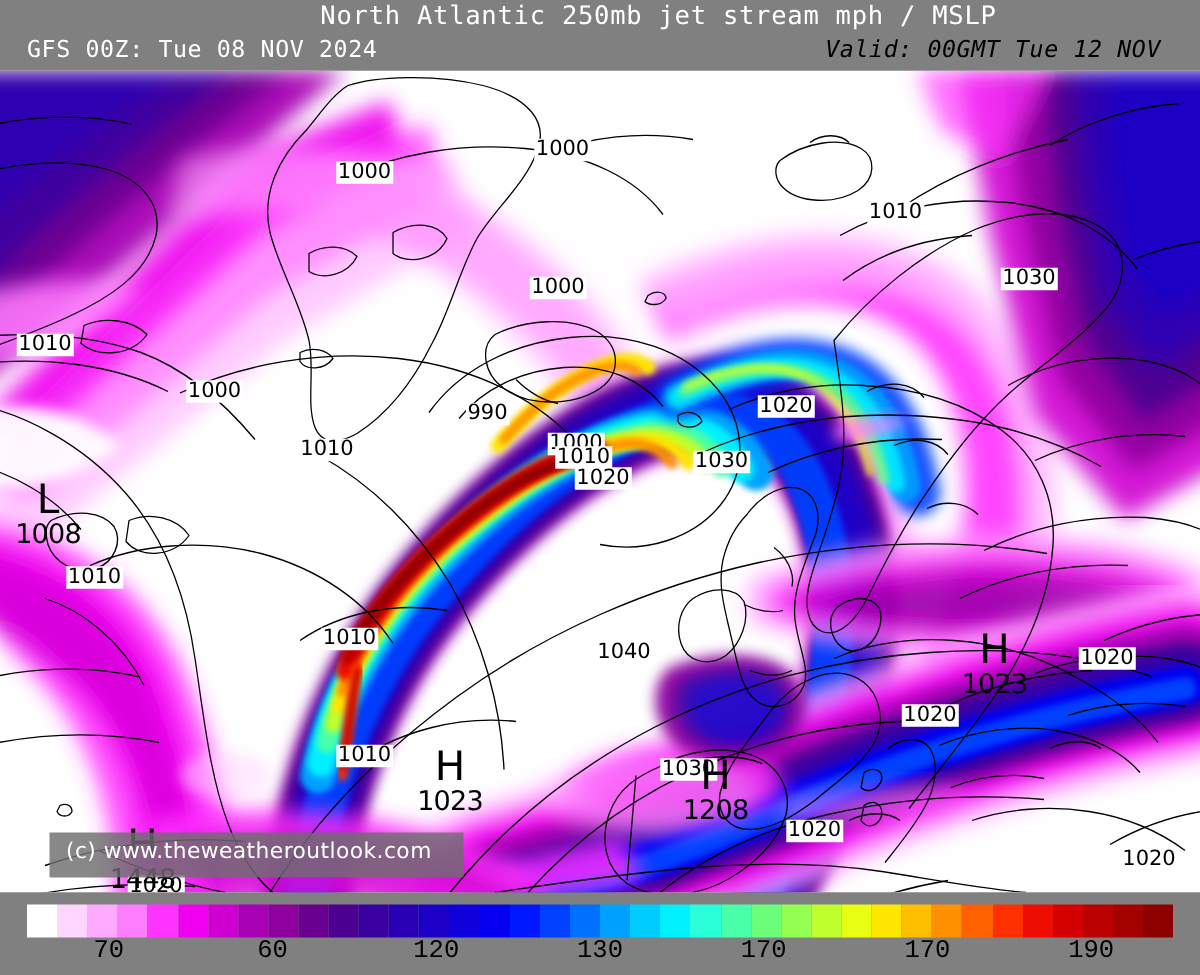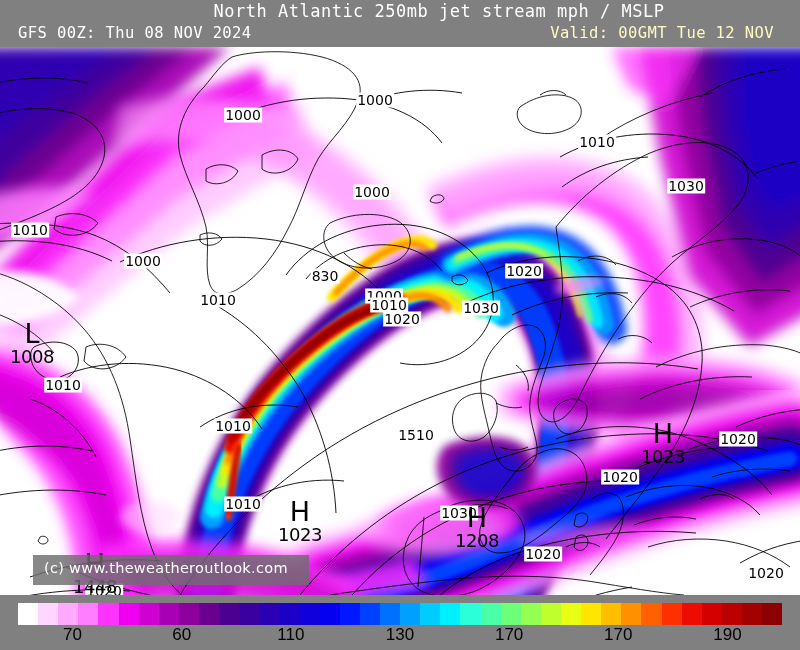--- a/index.html
+++ b/index.html
@@ -5,21 +5,21 @@
   html,body{margin:0;padding:0;background:#808080;}
   body{width:800px;height:650px;overflow:hidden;
        font-family:"DejaVu Sans Mono","Liberation Mono",monospace;}
   #app{position:relative;width:800px;height:650px;background:#808080;}
 
   
   .header{position:absolute;left:0;top:0;width:800px;height:47px;background:#808080;z-index:40;}
   .hdr-title{position:absolute;left:0;top:1px;width:800px;text-align:center;
              font-size:17px;color:#ffffff;letter-spacing:.5px;padding-left:39px;}
   .hdr-left{position:absolute;left:18px;top:24px;font-size:15.5px;color:#ffffff;letter-spacing:.4px;}
-  .hdr-right{position:absolute;right:26px;top:24px;font-size:15.5px;color:#fef9c3;letter-spacing:.4px;}
+  .hdr-right{position:absolute;right:26px;top:24px;font-size:15.5px;color:#000000;letter-spacing:.4px;font-style:italic;}
 
   
   .map{position:absolute;left:0;top:47px;width:800px;height:548px;background:#ffffff;overflow:hidden;}
   .map svg{display:block;}
 
   
   .pmark{position:absolute;z-index:25;color:#000;text-align:center;
          font-family:"DejaVu Sans","Liberation Sans",sans-serif;}
   .pmark .glyph{font-size:27px;line-height:24px;font-weight:400;}
   .pmark .val{font-size:18px;line-height:22px;letter-spacing:-.5px;}
@@ -30,21 +30,21 @@
   .wm span{position:absolute;left:11px;top:5px;font-size:14.5px;color:#ffffff;
            letter-spacing:.3px;font-family:"DejaVu Sans","Liberation Sans",sans-serif;}
 
   
   .cbar-wrap{position:absolute;left:0;top:595px;width:800px;height:55px;background:#808080;z-index:45;}
   .cbar{position:absolute;left:18px;top:8px;height:22px;width:764px;display:flex;
         border:0;}
   .cbar i{flex:1 1 auto;height:22px;display:block;}
   .cticks{position:absolute;left:0;top:30px;width:800px;height:25px;}
   .ctick{position:absolute;top:0;font-size:17px;color:#000;transform:translateX(-50%);
-         font-family:Liberation Sans, sans-serif;text-align:center;}
+         font-family:Liberation Mono, monospace;text-align:center;}
 
   
   .clab{font-family:"DejaVu Sans","Liberation Sans",sans-serif;}
 </style>
 </head>
 <body>
 
 <div id="app">
 
   <div class="map">
@@ -500,25 +500,25 @@
         <div style="position: absolute; left: 30px; top: 183px; transform: translate(-50%, -50%); font-size: 14px; color: rgb(0, 0, 0); background: rgb(255, 255, 255); padding: 0px 1px; line-height: 15px; font-family: &quot;DejaVu Sans&quot;, &quot;Liberation Sans&quot;, sans-serif;">1010</div>
         <div style="position: absolute; left: 143px; top: 214px; transform: translate(-50%, -50%); font-size: 14px; color: rgb(0, 0, 0); background: rgb(255, 255, 255); padding: 0px 1px; line-height: 15px; font-family: &quot;DejaVu Sans&quot;, &quot;Liberation Sans&quot;, sans-serif;">1000</div>
         <div style="position: absolute; left: 218px; top: 253px; transform: translate(-50%, -50%); font-size: 14px; color: rgb(0, 0, 0); background: rgb(255, 255, 255); padding: 0px 1px; line-height: 15px; font-family: &quot;DejaVu Sans&quot;, &quot;Liberation Sans&quot;, sans-serif;">1010</div>
         <div style="position: absolute; left: 63px; top: 338px; transform: translate(-50%, -50%); font-size: 14px; color: rgb(0, 0, 0); background: rgb(255, 255, 255); padding: 0px 1px; line-height: 15px; font-family: &quot;DejaVu Sans&quot;, &quot;Liberation Sans&quot;, sans-serif;">1010</div>
         <div style="position: absolute; left: 233px; top: 379px; transform: translate(-50%, -50%); font-size: 14px; color: rgb(0, 0, 0); background: rgb(255, 255, 255); padding: 0px 1px; line-height: 15px; font-family: &quot;DejaVu Sans&quot;, &quot;Liberation Sans&quot;, sans-serif;">1010</div>
         <div style="position: absolute; left: 243px; top: 457px; transform: translate(-50%, -50%); font-size: 14px; color: rgb(0, 0, 0); background: rgb(255, 255, 255); padding: 0px 1px; line-height: 15px; font-family: &quot;DejaVu Sans&quot;, &quot;Liberation Sans&quot;, sans-serif;">1010</div>
         <div style="position: absolute; left: 104px; top: 544px; transform: translate(-50%, -50%); font-size: 14px; color: rgb(0, 0, 0); background: rgb(255, 255, 255); padding: 0px 1px; line-height: 15px; font-family: &quot;DejaVu Sans&quot;, &quot;Liberation Sans&quot;, sans-serif;">1020</div>
         <div style="position: absolute; left: 243px; top: 68px; transform: translate(-50%, -50%); font-size: 14px; color: rgb(0, 0, 0); background: rgb(255, 255, 255); padding: 0px 1px; line-height: 15px; font-family: &quot;DejaVu Sans&quot;, &quot;Liberation Sans&quot;, sans-serif;">1000</div>
         <div style="position: absolute; left: 375px; top: 53px; transform: translate(-50%, -50%); font-size: 14px; color: rgb(0, 0, 0); background: rgb(255, 255, 255); padding: 0px 1px; line-height: 15px; font-family: &quot;DejaVu Sans&quot;, &quot;Liberation Sans&quot;, sans-serif;">1000</div>
         <div style="position: absolute; left: 372px; top: 145px; transform: translate(-50%, -50%); font-size: 14px; color: rgb(0, 0, 0); background: rgb(255, 255, 255); padding: 0px 1px; line-height: 15px; font-family: &quot;DejaVu Sans&quot;, &quot;Liberation Sans&quot;, sans-serif;">1000</div>
-        <div style="position: absolute; left: 325px; top: 229px; transform: translate(-50%, -50%); font-size: 14px; color: rgb(0, 0, 0); background: rgb(255, 255, 255); padding: 0px 1px; line-height: 15px; font-family: &quot;DejaVu Sans&quot;, &quot;Liberation Sans&quot;, sans-serif;">830</div>
+        <div style="position: absolute; left: 325px; top: 229px; transform: translate(-50%, -50%); font-size: 14px; color: rgb(0, 0, 0); background: rgb(255, 255, 255); padding: 0px 1px; line-height: 15px; font-family: &quot;DejaVu Sans&quot;, &quot;Liberation Sans&quot;, sans-serif;">990</div>
         <div style="position: absolute; left: 384px; top: 249px; transform: translate(-50%, -50%); font-size: 14px; color: rgb(0, 0, 0); background: rgb(255, 255, 255); padding: 0px 1px; line-height: 15px; font-family: &quot;DejaVu Sans&quot;, &quot;Liberation Sans&quot;, sans-serif;">1000</div>
         <div style="position: absolute; left: 389px; top: 258px; transform: translate(-50%, -50%); font-size: 14px; color: rgb(0, 0, 0); background: rgb(255, 255, 255); padding: 0px 1px; line-height: 15px; font-family: &quot;DejaVu Sans&quot;, &quot;Liberation Sans&quot;, sans-serif;">1010</div>
         <div style="position: absolute; left: 402px; top: 272px; transform: translate(-50%, -50%); font-size: 14px; color: rgb(0, 0, 0); background: rgb(255, 255, 255); padding: 0px 1px; line-height: 15px; font-family: &quot;DejaVu Sans&quot;, &quot;Liberation Sans&quot;, sans-serif;">1020</div>
-        <div style="position: absolute; left: 416px; top: 388px; transform: translate(-50%, -50%); font-size: 14px; color: rgb(0, 0, 0); background: rgb(255, 255, 255); padding: 0px 1px; line-height: 15px; font-family: &quot;DejaVu Sans&quot;, &quot;Liberation Sans&quot;, sans-serif;">1510</div>
+        <div style="position: absolute; left: 416px; top: 388px; transform: translate(-50%, -50%); font-size: 14px; color: rgb(0, 0, 0); background: rgb(255, 255, 255); padding: 0px 1px; line-height: 15px; font-family: &quot;DejaVu Sans&quot;, &quot;Liberation Sans&quot;, sans-serif;">1040</div>
         <div style="position: absolute; left: 459px; top: 466px; transform: translate(-50%, -50%); font-size: 14px; color: rgb(0, 0, 0); background: rgb(255, 255, 255); padding: 0px 1px; line-height: 15px; font-family: &quot;DejaVu Sans&quot;, &quot;Liberation Sans&quot;, sans-serif;">1030</div>
         <div style="position: absolute; left: 543px; top: 507px; transform: translate(-50%, -50%); font-size: 14px; color: rgb(0, 0, 0); background: rgb(255, 255, 255); padding: 0px 1px; line-height: 15px; font-family: &quot;DejaVu Sans&quot;, &quot;Liberation Sans&quot;, sans-serif;">1020</div>
         <div style="position: absolute; left: 597px; top: 95px; transform: translate(-50%, -50%); font-size: 14px; color: rgb(0, 0, 0); background: rgb(255, 255, 255); padding: 0px 1px; line-height: 15px; font-family: &quot;DejaVu Sans&quot;, &quot;Liberation Sans&quot;, sans-serif;">1010</div>
         <div style="position: absolute; left: 686px; top: 139px; transform: translate(-50%, -50%); font-size: 14px; color: rgb(0, 0, 0); background: rgb(255, 255, 255); padding: 0px 1px; line-height: 15px; font-family: &quot;DejaVu Sans&quot;, &quot;Liberation Sans&quot;, sans-serif;">1030</div>
         <div style="position: absolute; left: 524px; top: 224px; transform: translate(-50%, -50%); font-size: 14px; color: rgb(0, 0, 0); background: rgb(255, 255, 255); padding: 0px 1px; line-height: 15px; font-family: &quot;DejaVu Sans&quot;, &quot;Liberation Sans&quot;, sans-serif;">1020</div>
         <div style="position: absolute; left: 481px; top: 261px; transform: translate(-50%, -50%); font-size: 14px; color: rgb(0, 0, 0); background: rgb(255, 255, 255); padding: 0px 1px; line-height: 15px; font-family: &quot;DejaVu Sans&quot;, &quot;Liberation Sans&quot;, sans-serif;">1030</div>
         <div style="position: absolute; left: 620px; top: 430px; transform: translate(-50%, -50%); font-size: 14px; color: rgb(0, 0, 0); background: rgb(255, 255, 255); padding: 0px 1px; line-height: 15px; font-family: &quot;DejaVu Sans&quot;, &quot;Liberation Sans&quot;, sans-serif;">1020</div>
         <div style="position: absolute; left: 738px; top: 392px; transform: translate(-50%, -50%); font-size: 14px; color: rgb(0, 0, 0); background: rgb(255, 255, 255); padding: 0px 1px; line-height: 15px; font-family: &quot;DejaVu Sans&quot;, &quot;Liberation Sans&quot;, sans-serif;">1020</div>
         <div style="position: absolute; left: 766px; top: 526px; transform: translate(-50%, -50%); font-size: 14px; color: rgb(0, 0, 0); background: rgb(255, 255, 255); padding: 0px 1px; line-height: 15px; font-family: &quot;DejaVu Sans&quot;, &quot;Liberation Sans&quot;, sans-serif;">1020</div>
       </div>
@@ -546,21 +546,21 @@
         <div class="val">1448</div>
       </div>
     </div>
 
   <div class="wm">
     <span>(c) www.theweatheroutlook.com</span>
   </div>
 
   <div class="header">
     <div class="hdr-title">North Atlantic 250mb jet stream mph / MSLP</div>
-    <div class="hdr-left">GFS 00Z: Thu 08 NOV 2024</div>
+    <div class="hdr-left">GFS 00Z: Tue 08 NOV 2024</div>
     <div class="hdr-right">Valid: 00GMT Tue 12 NOV</div>
   </div>
 
   <div class="cbar-wrap">
     <div class="cbar" id="cbar">
         <i style="background: rgb(255, 255, 255);"></i>
         <i style="background: rgb(255, 214, 255);"></i>
         <i style="background: rgb(255, 170, 255);"></i>
         <i style="background: rgb(255, 125, 255);"></i>
         <i style="background: rgb(255, 51, 255);"></i>
@@ -594,21 +594,21 @@
         <i style="background: rgb(255, 48, 0);"></i>
         <i style="background: rgb(238, 12, 0);"></i>
         <i style="background: rgb(212, 0, 0);"></i>
         <i style="background: rgb(187, 0, 0);"></i>
         <i style="background: rgb(163, 0, 0);"></i>
         <i style="background: rgb(140, 0, 0);"></i>
       </div>
     <div class="cticks" id="cticks">
         <div class="ctick" style="left: 72.5714px;">70</div>
         <div class="ctick" style="left: 181.714px;">60</div>
-        <div class="ctick" style="left: 290.857px;">110</div>
+        <div class="ctick" style="left: 290.857px;">120</div>
         <div class="ctick" style="left: 400px;">130</div>
         <div class="ctick" style="left: 509.143px;">170</div>
         <div class="ctick" style="left: 618.286px;">170</div>
         <div class="ctick" style="left: 727.429px;">190</div>
       </div>
   </div>
 
 </div>
 
 </body></html>

